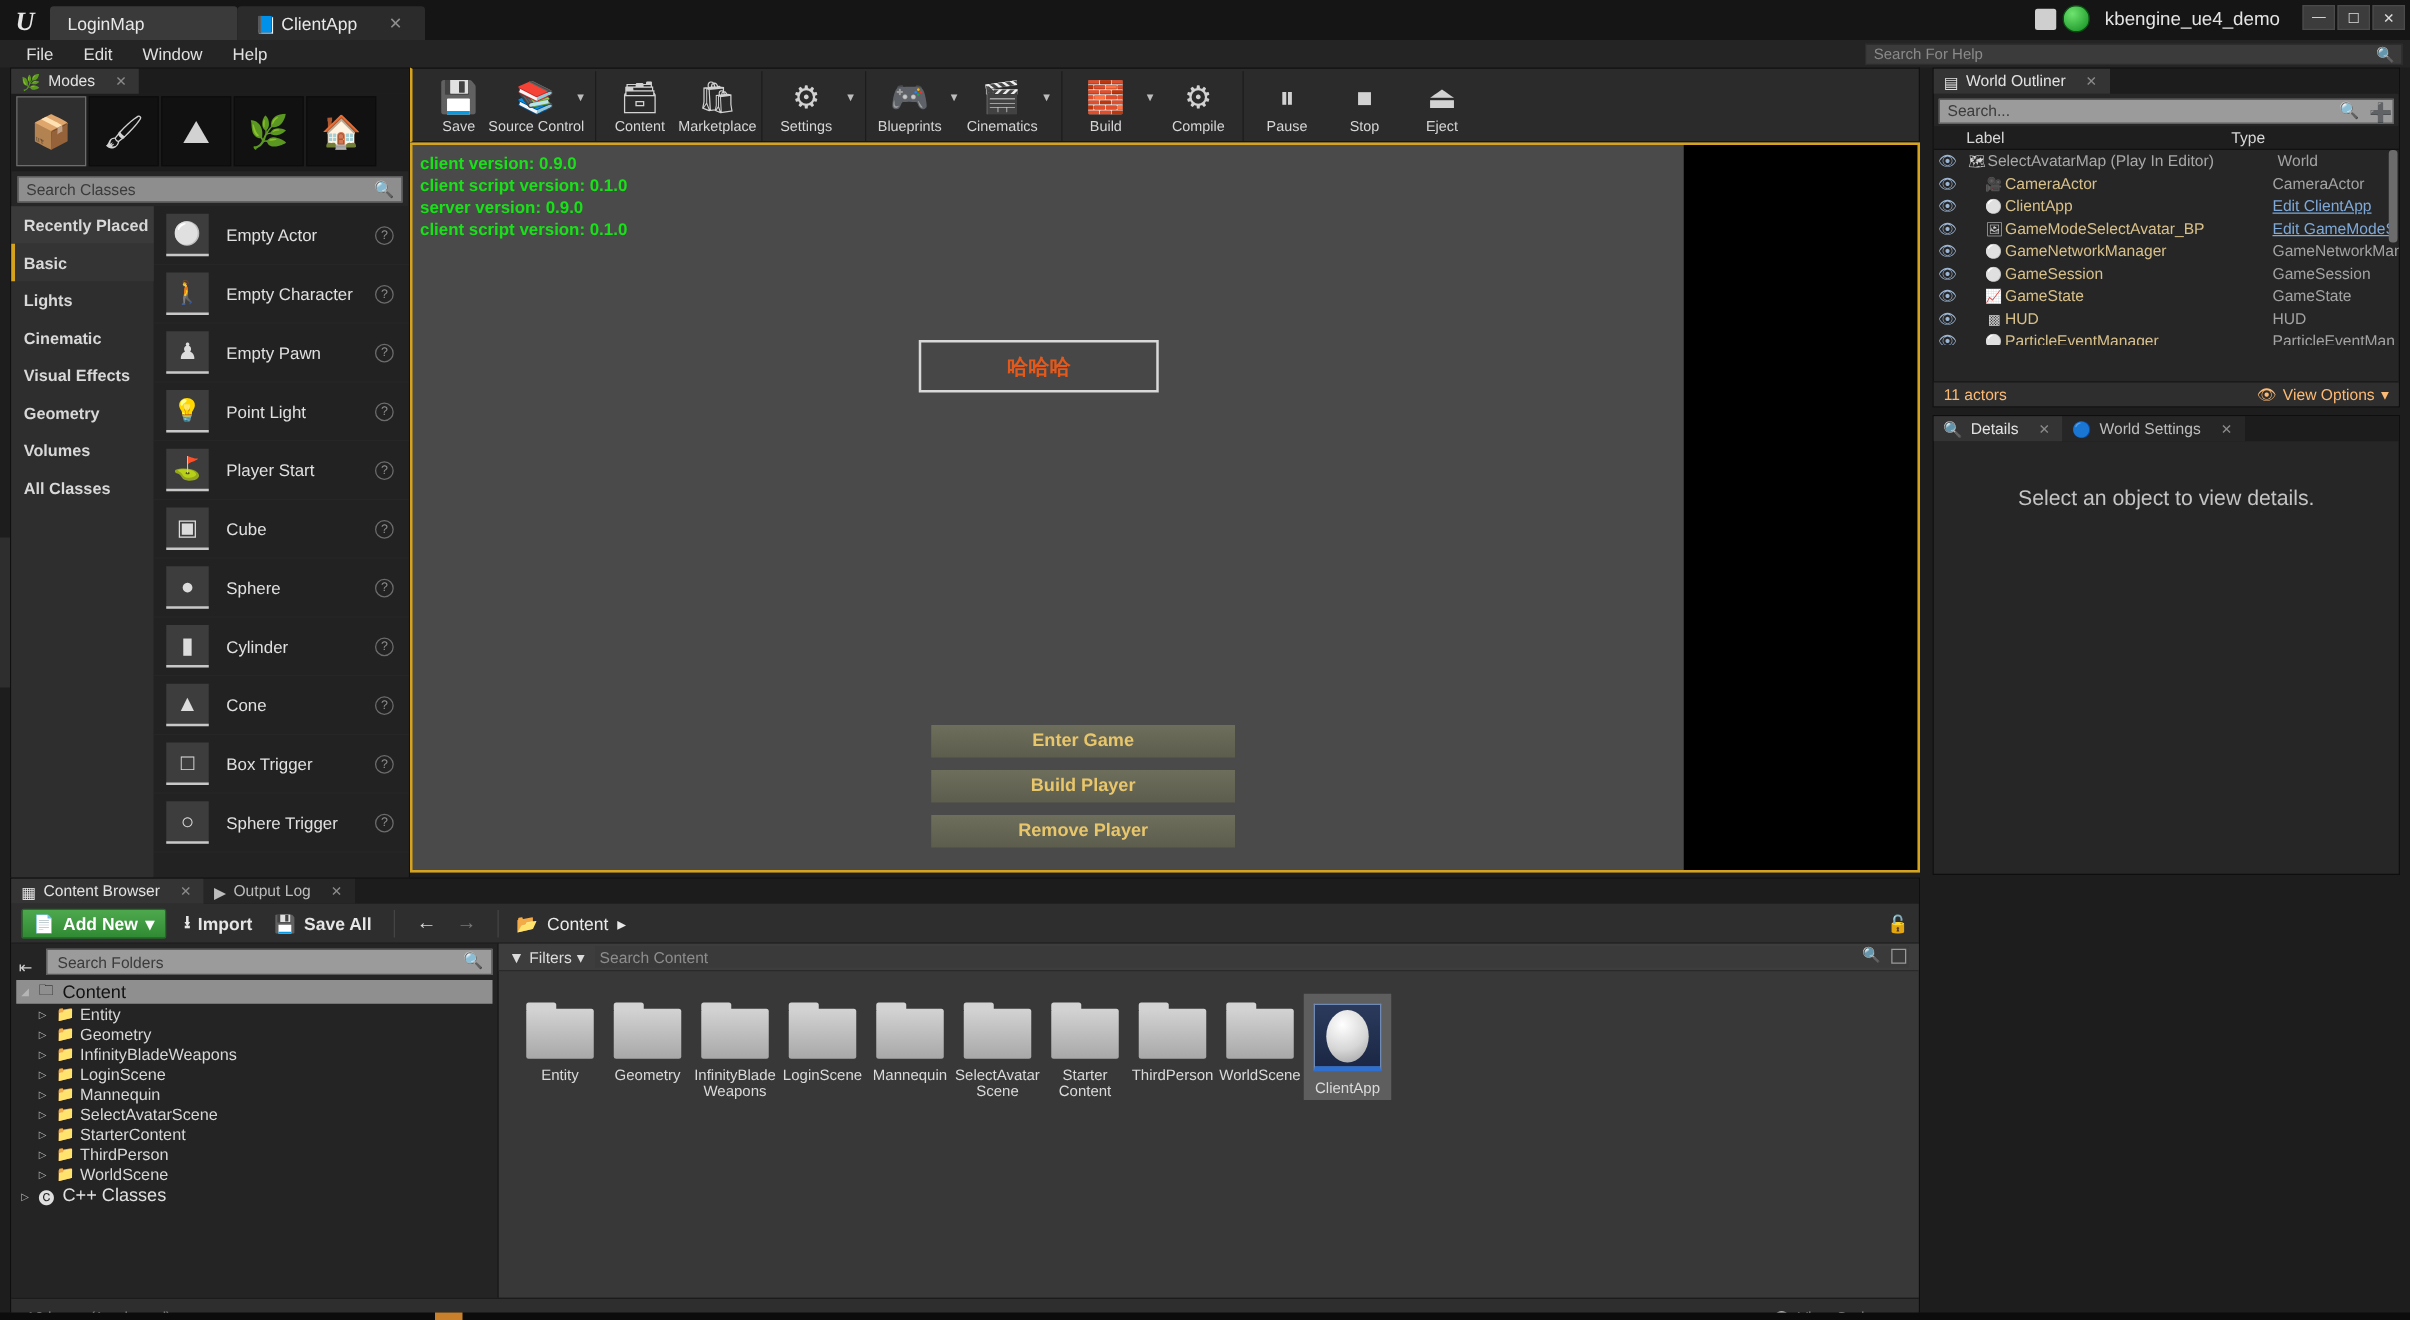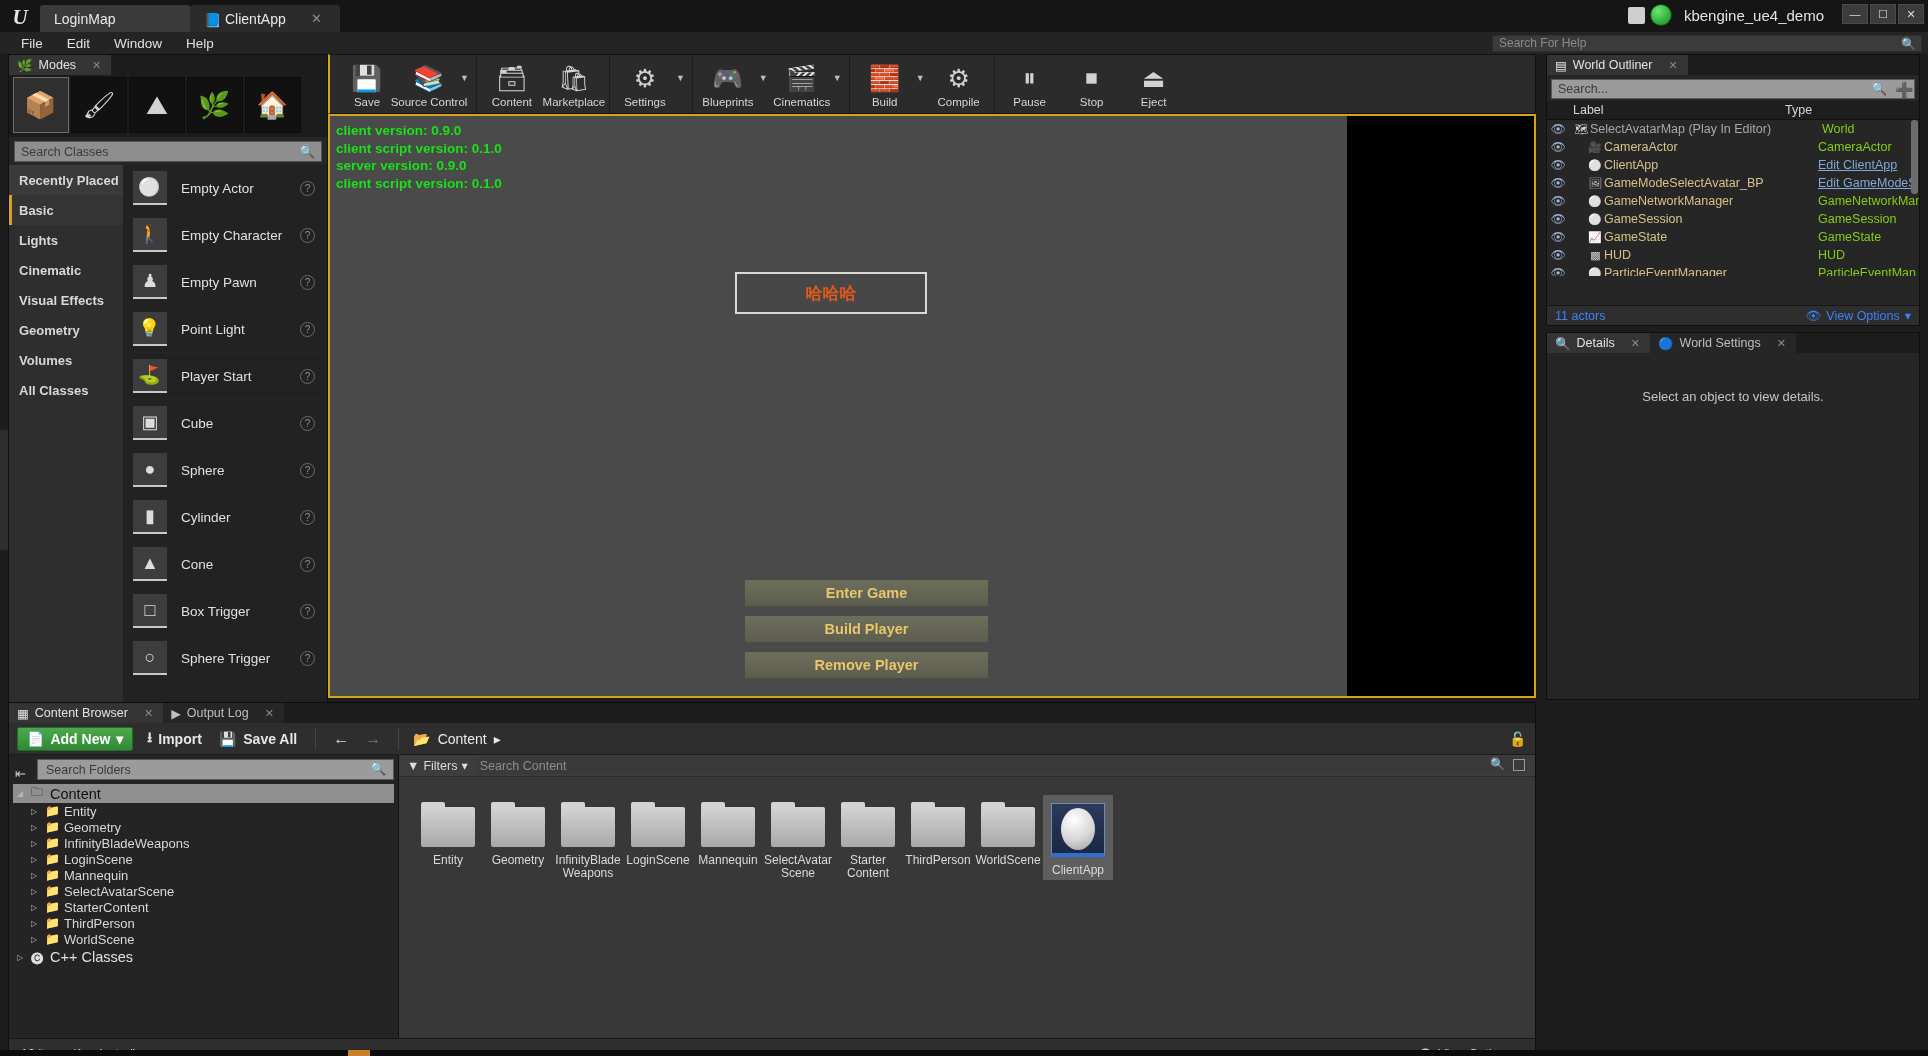--- a/index.html
+++ b/index.html
@@ -152,39 +152,39 @@
   .out-head{
     height:19px; background:#1e1e1e; display:flex; align-items:center;
     color:#d7d7d7; font-size:12.5px; border-bottom:1px solid #111;
   }
   .out-head .lab{ width:232px; padding-left:26px; position:relative;}
   .out-head .typ{ flex:1; padding-left:6px; position:relative;}
   .out-rows{ height:156px; overflow:hidden; position:relative;}
   .orow{ height:18px; display:flex; align-items:center; font-size:12.5px; }
   .orow .eye{ width:22px; text-align:center; color:#9cb6d6; font-size:12px;}
   .orow .ic{ width:17px; text-align:center; font-size:11px;}
-  .orow .type{ position:absolute; left:232px; color:#84cc16; white-space:nowrap;}
+  .orow .type{ position:absolute; left:232px; color:#a3a3a3; white-space:nowrap;}
   .orow .type.link{ color:#7fa9d8; text-decoration:underline; }
   .orow .lblwrap{ position:relative; flex:1; display:flex; align-items:center;}
   .lbl-world{ color:#a8a8a8;text-align:center; }
   .lbl-actor{ color:#d8c08a; }
   .out-foot{
     position:absolute; left:0; bottom:0; width:100%; height:20px; background:#2e2e2e;
-    display:flex; align-items:center; padding:0 8px; font-size:12.5px; color:#3b82f6;
+    display:flex; align-items:center; padding:0 8px; font-size:12.5px; color:#fdba74;
     border-top:1px solid #161616;
   }
   .out-foot .vo{ margin-left:auto; display:flex; align-items:center; gap:5px;}
   .oscroll{ position:absolute; right:1px; top:0; width:7px; height:74px; background:#6c6c6c; border-radius:3px;}
 
   
   .details{
     position:absolute; left:1546px; top:332px; width:374px; height:368px;
     background:#262626; border:1px solid #0e0e0e;
   }
-  .det-empty{ padding-top:36px; text-align:center; color:#c4c4c4; font-size:13px;}
+  .det-empty{ padding-top:36px; text-align:center; color:#c4c4c4; font-size:17px;}
 
   
   .cbrowser{
     position:absolute; left:8px; top:702px; width:1528px; height:348px;
     background:#262626; border:1px solid #0e0e0e;
   }
   .cb-toolbar{ height:32px; background:#2e2e2e; display:flex; align-items:center; padding:0 8px; gap:10px;
                border-bottom:1px solid #1b1b1b;}
   .addnew{
     height:24px; background:linear-gradient(#4da84d,#2f8a33); border:1px solid #256b28; border-radius:2px;

